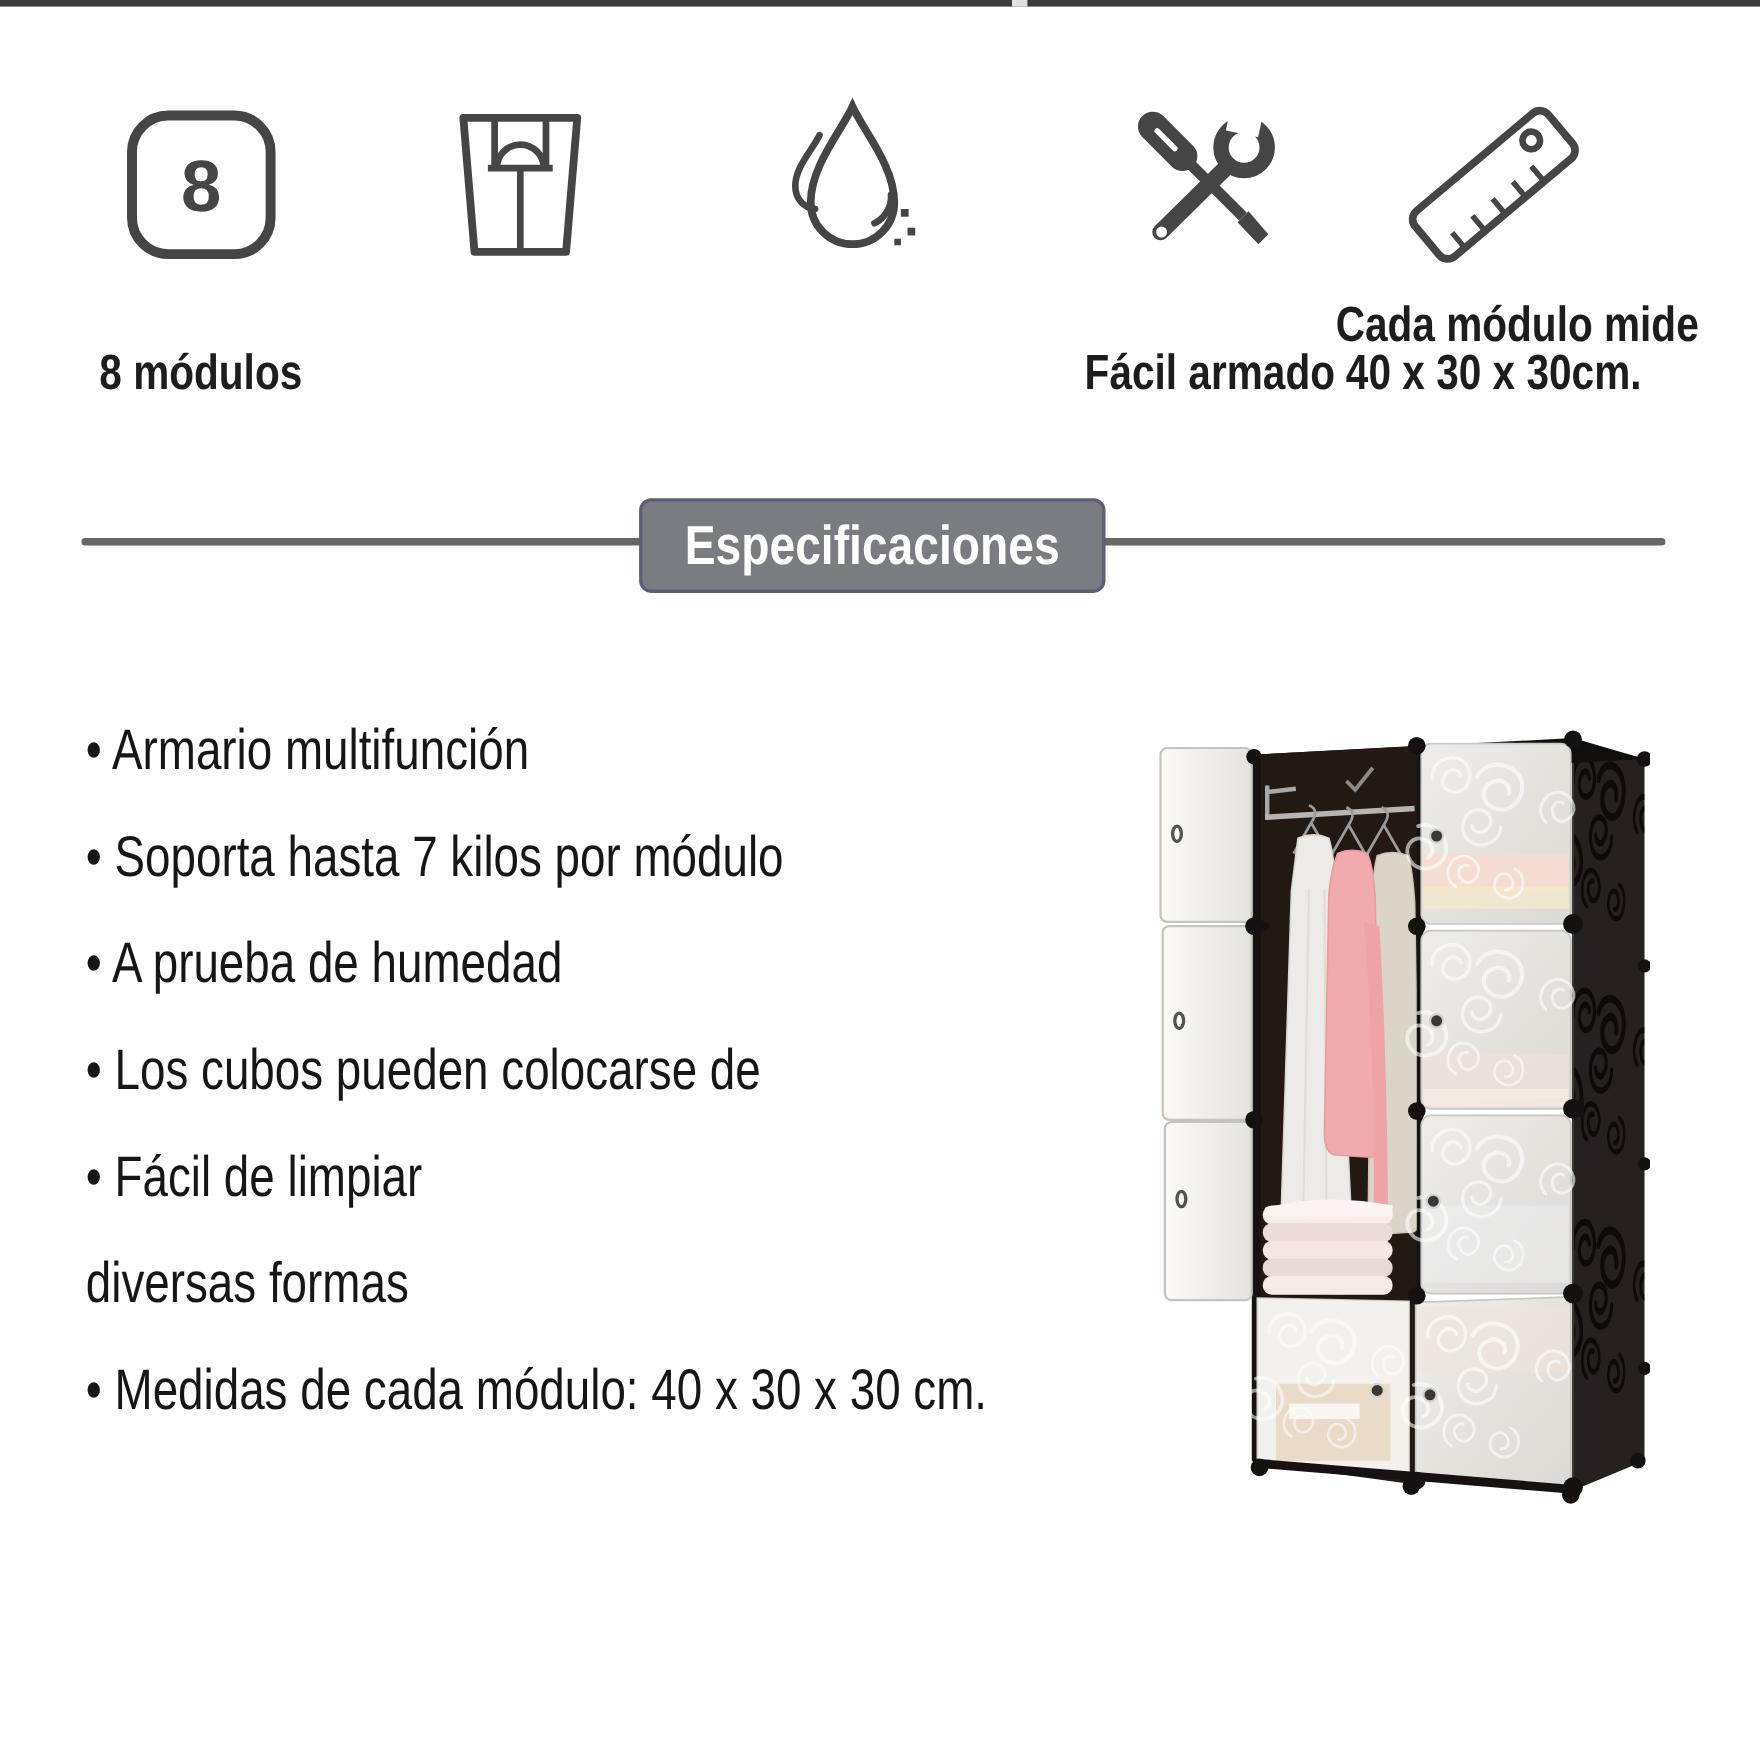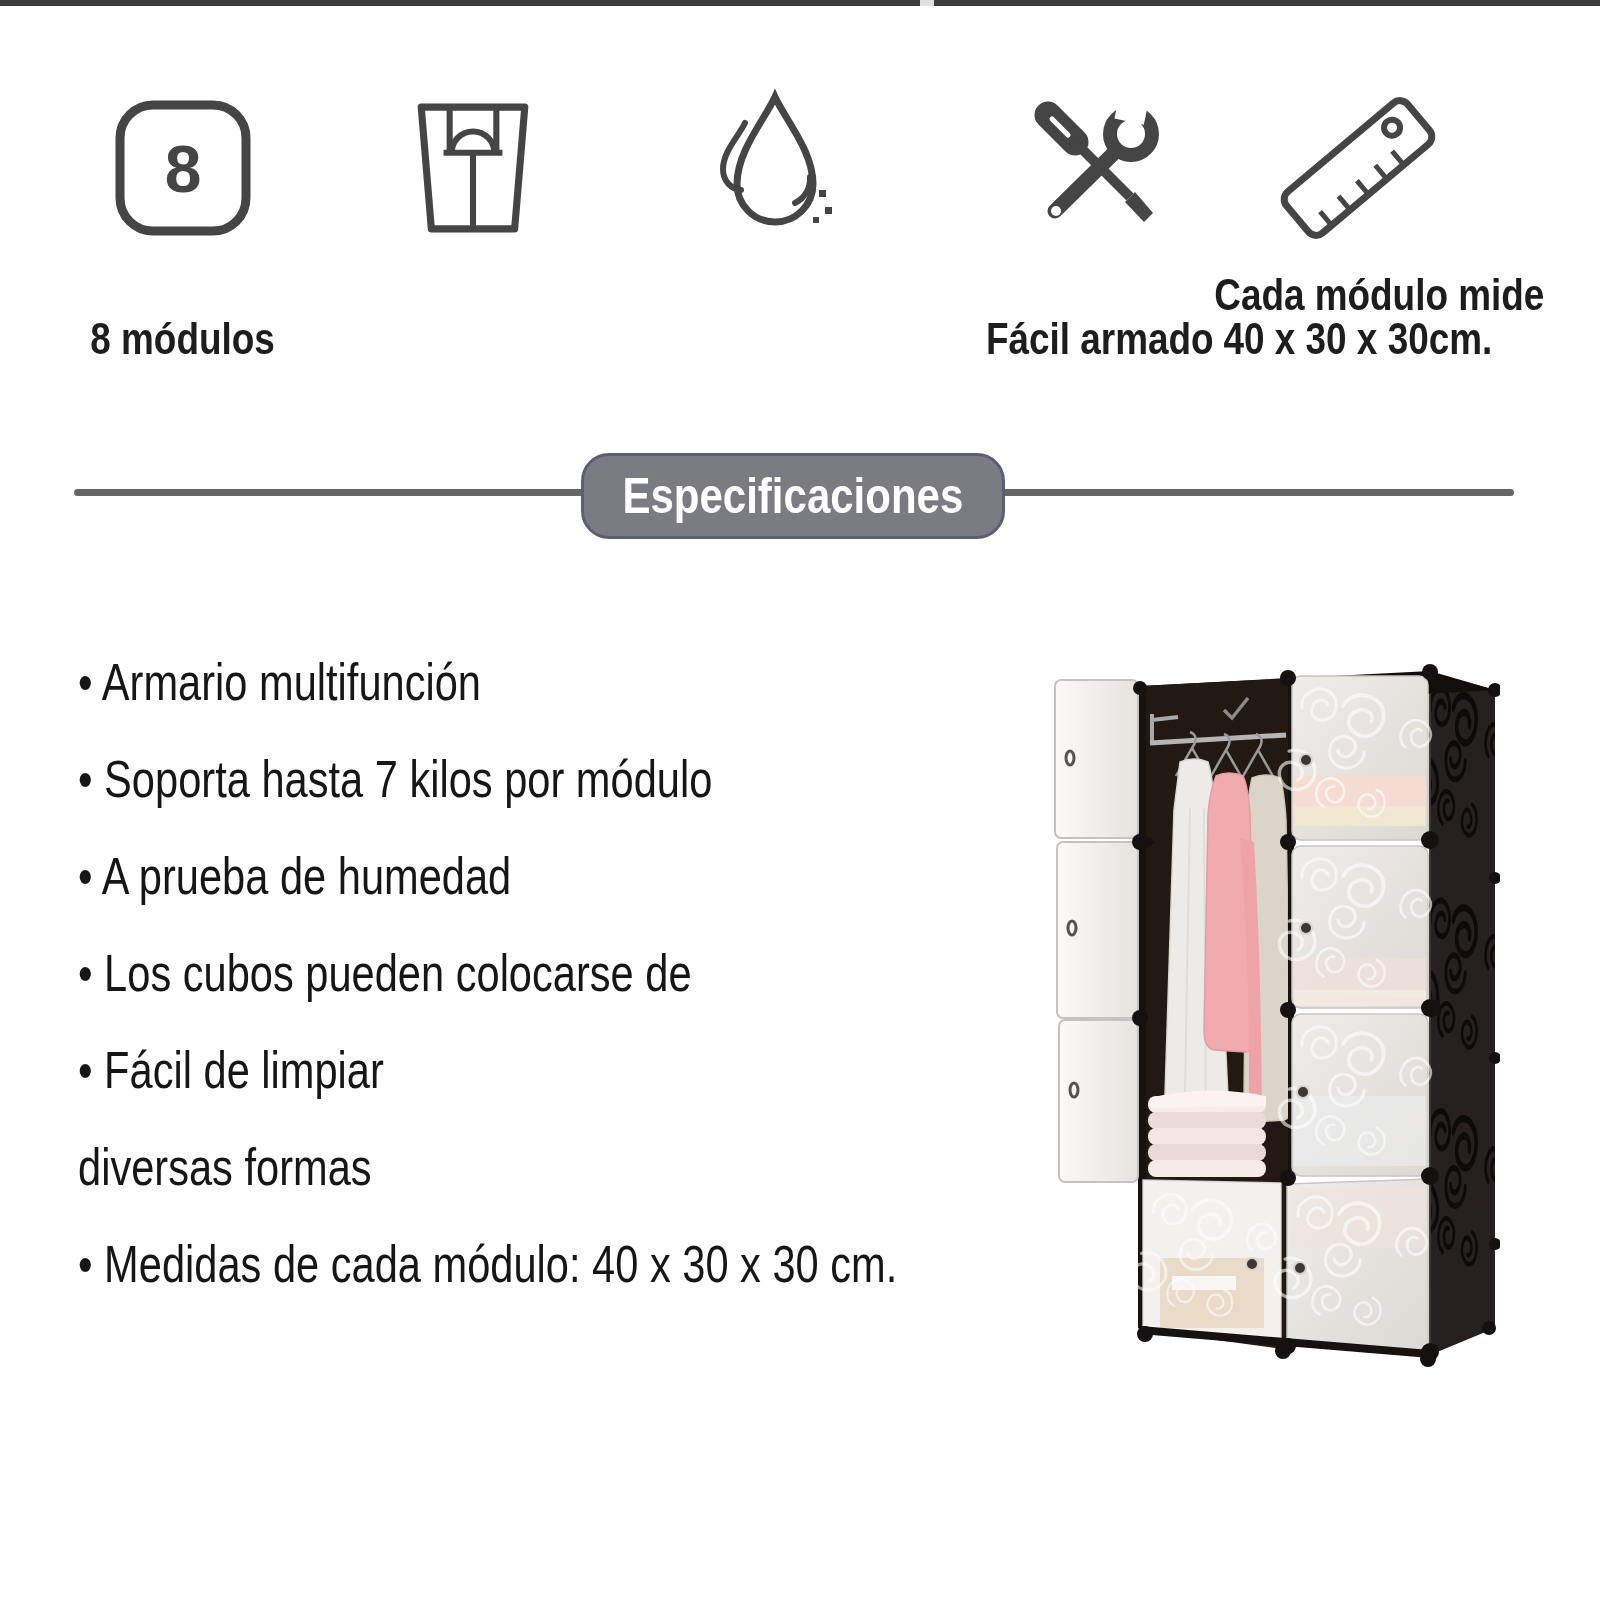--- a/index.html
+++ b/index.html
@@ -16,21 +16,21 @@
   .icon-box{height:165px;display:flex;align-items:center;justify-content:center;}
   .icon-box svg{overflow:visible;}
   .flabel{position:absolute;top:232px;left:0;width:100%;text-align:center;
           font-size:45px;font-weight:700;color:#1d1d1d;line-height:44px;}
   .flabel.two-line{top:188px;}
   .cx{display:inline-block;transform:scaleX(0.82);transform-origin:50% 50%;white-space:nowrap;}
 
   
   .divider-line{position:absolute;left:74px;top:489px;width:1440px;height:7px;background:#666666;border-radius:4px;}
   .pill{position:absolute;left:581px;top:453px;width:424px;height:86px;background:#7b7b82;
-        border:3px solid #5d5d76;border-radius:28px;display:flex;align-items:center;justify-content:center;}
+        border:3px solid #5d5d76;border-radius:11px;display:flex;align-items:center;justify-content:center;}
   .pill-text{color:#ffffff;font-size:50px;font-weight:700;display:inline-block;
              transform:scaleX(0.84);transform-origin:50% 50%;white-space:nowrap;}
 
   
   .specs{position:absolute;left:78px;top:634px;}
   .spec-line{height:97px;line-height:97px;font-size:52px;color:#161616;white-space:nowrap;}
   .cl{display:inline-block;transform:scaleX(0.8);transform-origin:0 50%;}
 
   
   .product{position:absolute;left:1000px;top:628px;width:500px;height:745px;}

